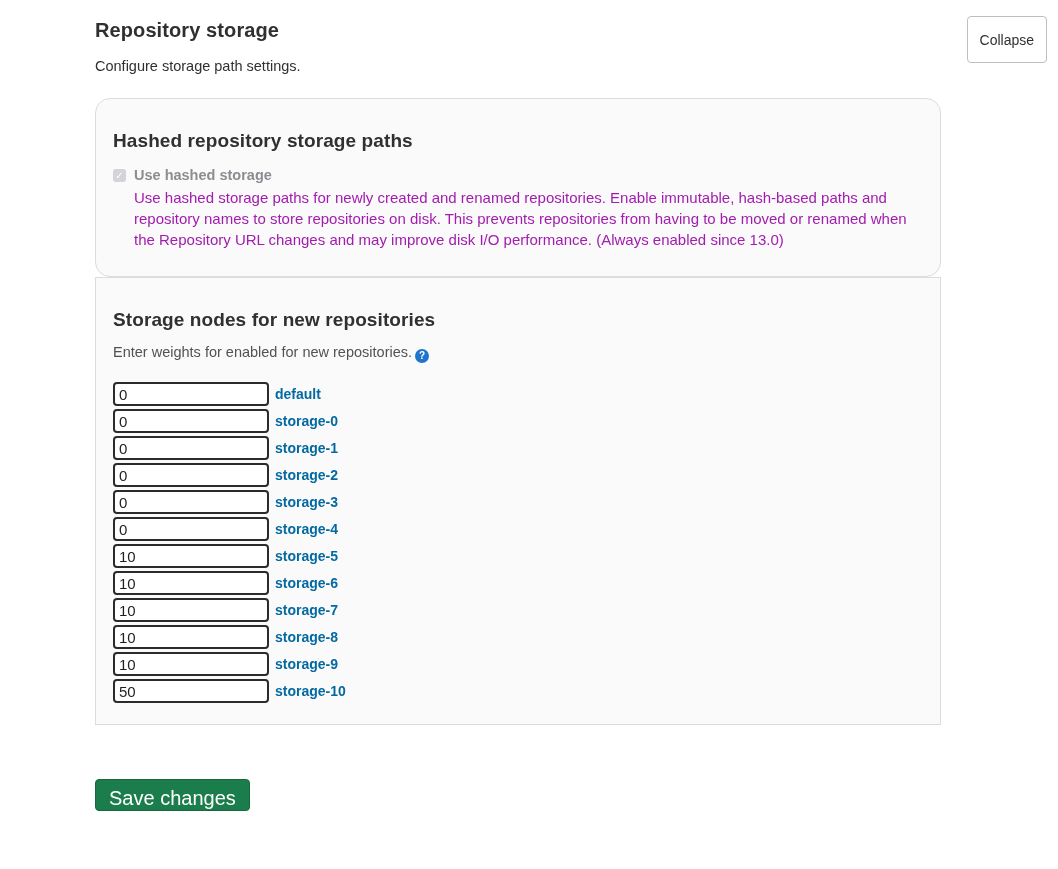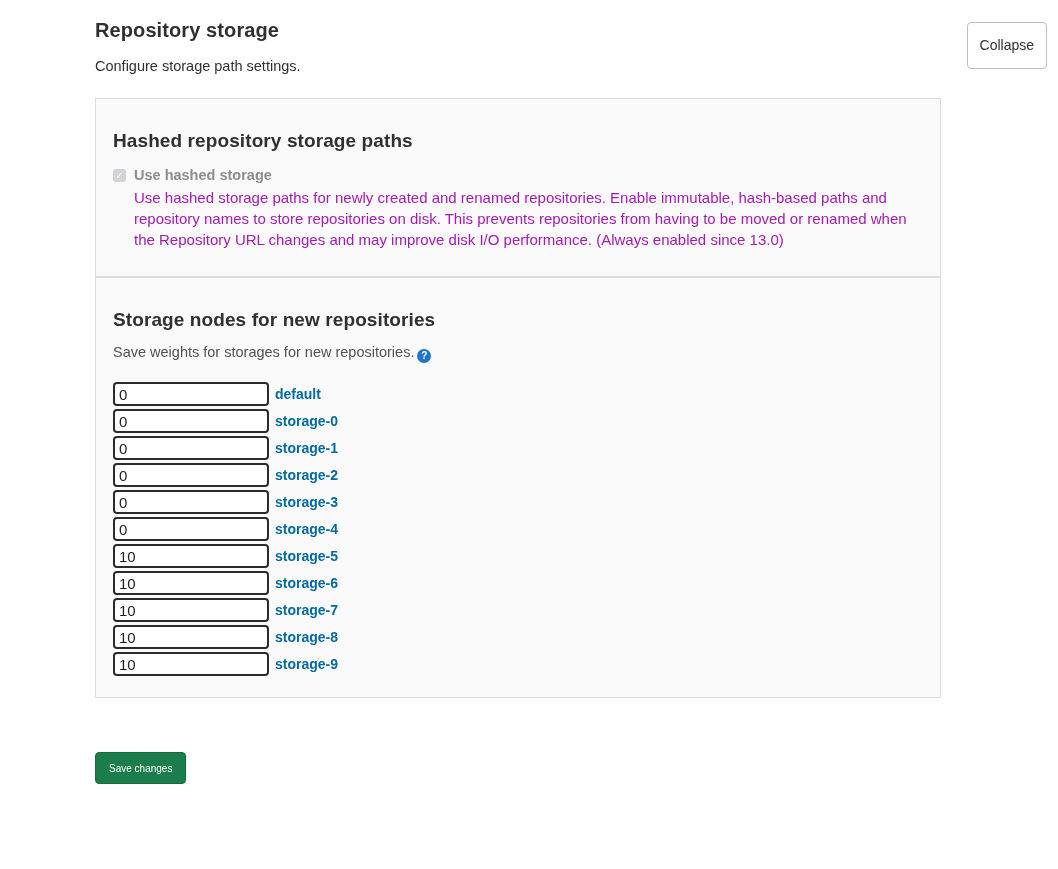--- a/index.html
+++ b/index.html
@@ -10,21 +10,21 @@
     color: #303030;
     overflow: hidden;
   }
   .container {
     margin-left: 95px;
     width: 958px;
     padding-top: 10px;
     position: relative;
   }
   
-  .header-row { display: flex; justify-content: space-between; align-items: center; }
+  .header-row { display: flex; justify-content: space-between; align-items: flex-start; }
   .page-title {
     font-size: 20px; font-weight: 700; line-height: 24px;
     margin-top: 8px; letter-spacing: 0.1px;
   }
   .page-subtitle { font-size: 14.5px; margin-top: 16px; color: #303030; }
   .collapse-btn {
     margin-top: 6px; margin-right: 6px;
     background: #ffffff;
     border: 1px solid #bfbfbf;
     border-radius: 4px;
@@ -35,21 +35,21 @@
     cursor: pointer;
     height: 47px; line-height: 16px;
   }
   
   .card {
     width: 846px;
     background: #fafafa;
     border: 1px solid #dcdcde;
     padding: 16px 17px 26px 17px;
   }
-  .card-1 { margin-top: 24px; }
+  .card-1 { margin-top: 24px; border-radius: 15px; }
   .card-2 { padding-bottom: 18px; }
   .card-heading {
     font-size: 19px; font-weight: 700; line-height: 24px;
     margin-top: 14px; letter-spacing: 0.1px;
   }
   
   .checkbox-row { display: flex; margin-top: 13px; }
   .checkbox-box {
     flex: 0 0 auto;
     width: 13px; height: 13px;
@@ -90,21 +90,21 @@
   }
   .storage-label { margin-left: 6px; font-size: 14px; font-weight: 600; color: #0369a1; }
   
   .save-btn {
     margin-top: 54px;
     background: #1b7d4c;
     color: #ffffff;
     border: 1px solid #16693f;
     border-radius: 4px;
     padding: 7px 13px;
-    font-size: 10px;
+    font-size: 20px;
     font-family: inherit;
     cursor: pointer;
     height: 32px;
   }
 </style>
 </head>
 <body>
 
 <div class="container">
 
@@ -123,21 +123,21 @@
       <div class="checkbox-text">
         <div class="checkbox-label">Use hashed storage</div>
         <div class="checkbox-desc">Use hashed storage paths for newly created and renamed repositories. Enable immutable, hash-based paths and repository names to store repositories on disk. This prevents repositories from having to be moved or renamed when the Repository URL changes and may improve disk I/O performance. (Always enabled since 13.0)</div>
       </div>
     </div>
   </div>
 
   <div class="card card-2">
     <h2 class="card-heading">Storage nodes for new repositories</h2>
     <div class="hint-row">
-      <span>Save weights for storages for new repositories.</span><span class="help-icon">?</span>
+      <span>Enter weights for enabled for new repositories.</span><span class="help-icon">?</span>
     </div>
     <div>
   <div class="storage-row">
     <input class="weight-input" type="text" value="0" style="">
     <span class="storage-label">default</span>
   </div>
 
   <div class="storage-row">
     <input class="weight-input" type="text" value="0" style="">
     <span class="storage-label">storage-0</span>
@@ -181,20 +181,24 @@
   <div class="storage-row">
     <input class="weight-input" type="text" value="10" style="">
     <span class="storage-label">storage-8</span>
   </div>
 
   <div class="storage-row">
     <input class="weight-input" type="text" value="10" style="">
     <span class="storage-label">storage-9</span>
   </div>
 
+  <div class="storage-row">
+    <input class="weight-input" type="text" value="50" style="">
+    <span class="storage-label">storage-10</span>
+  </div>
 </div>
   </div>
 
   <button class="save-btn">Save changes</button>
 
   
 
 </div>
 
 </body></html>

